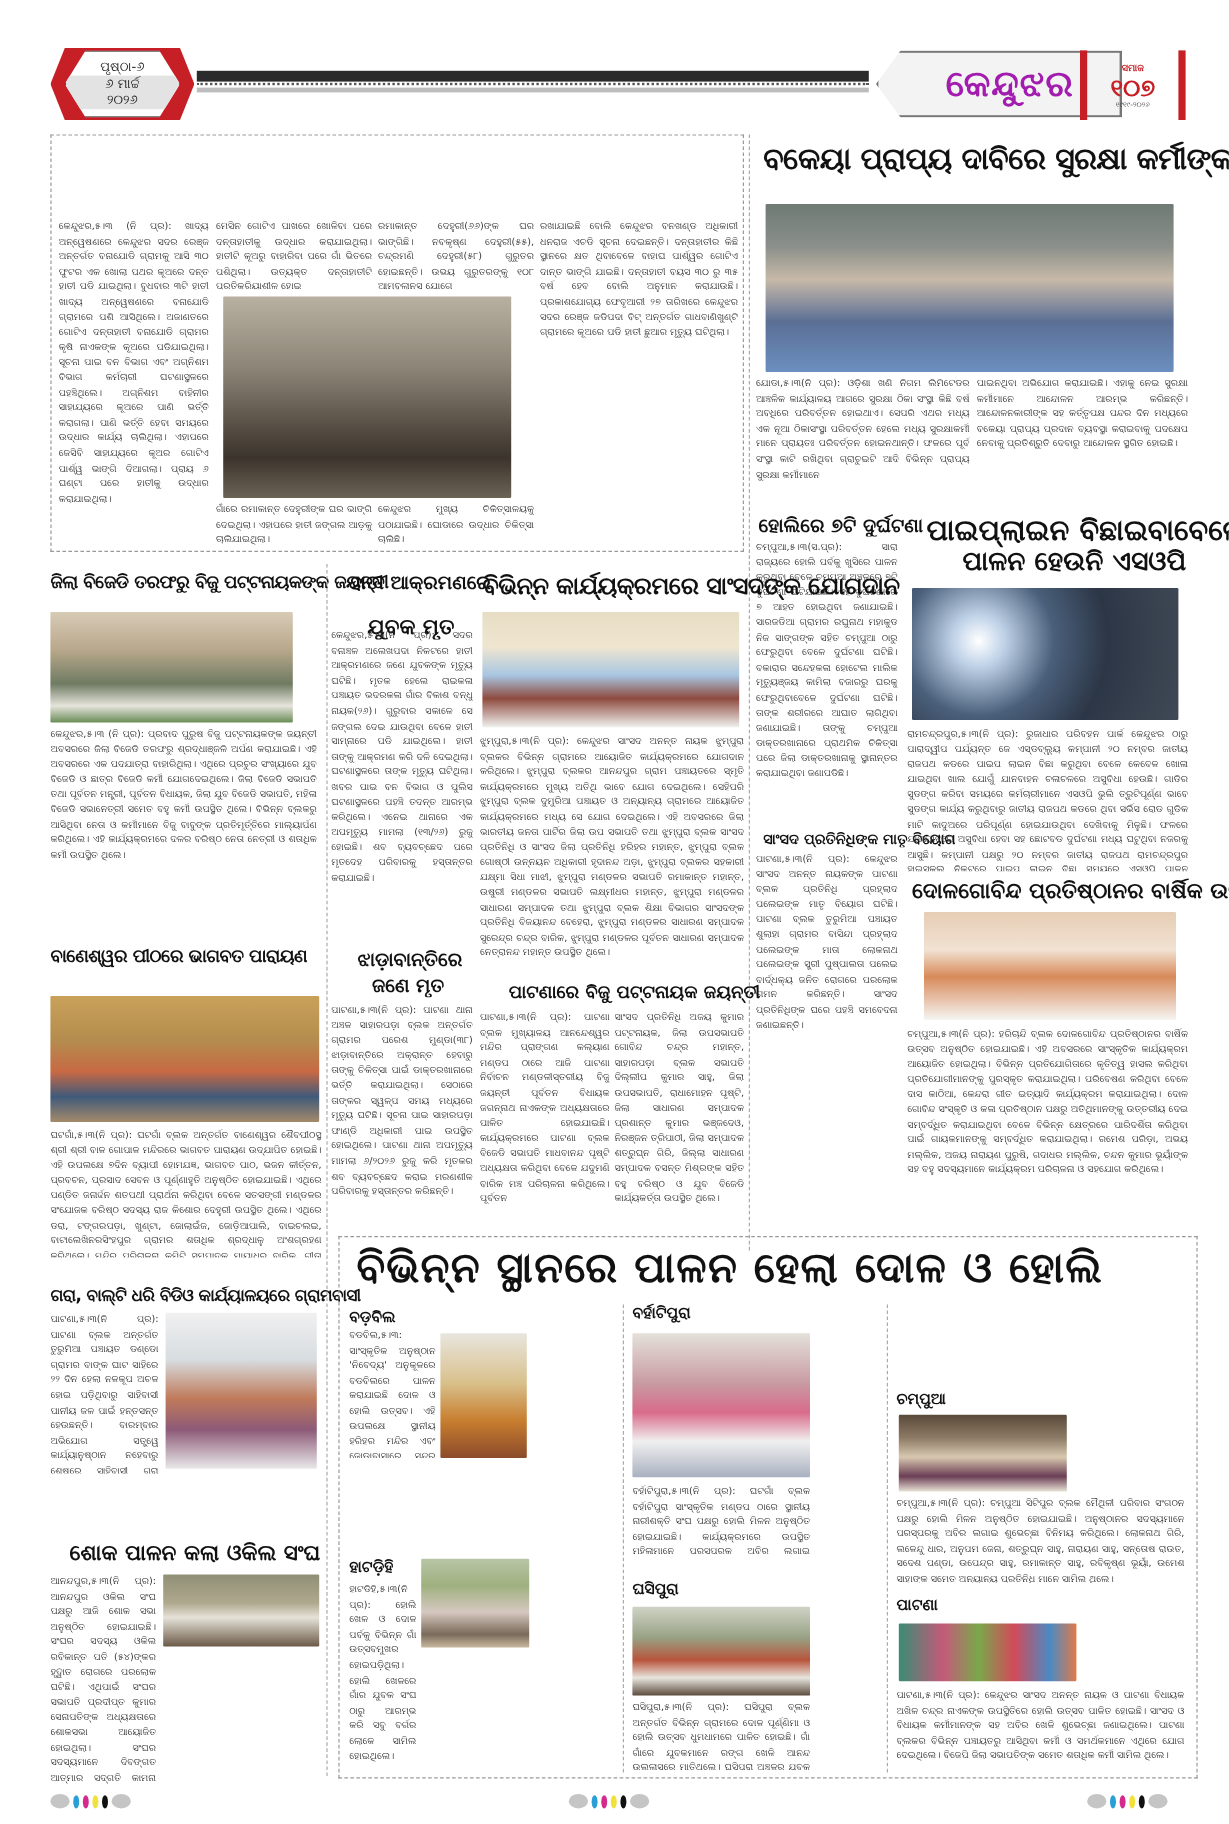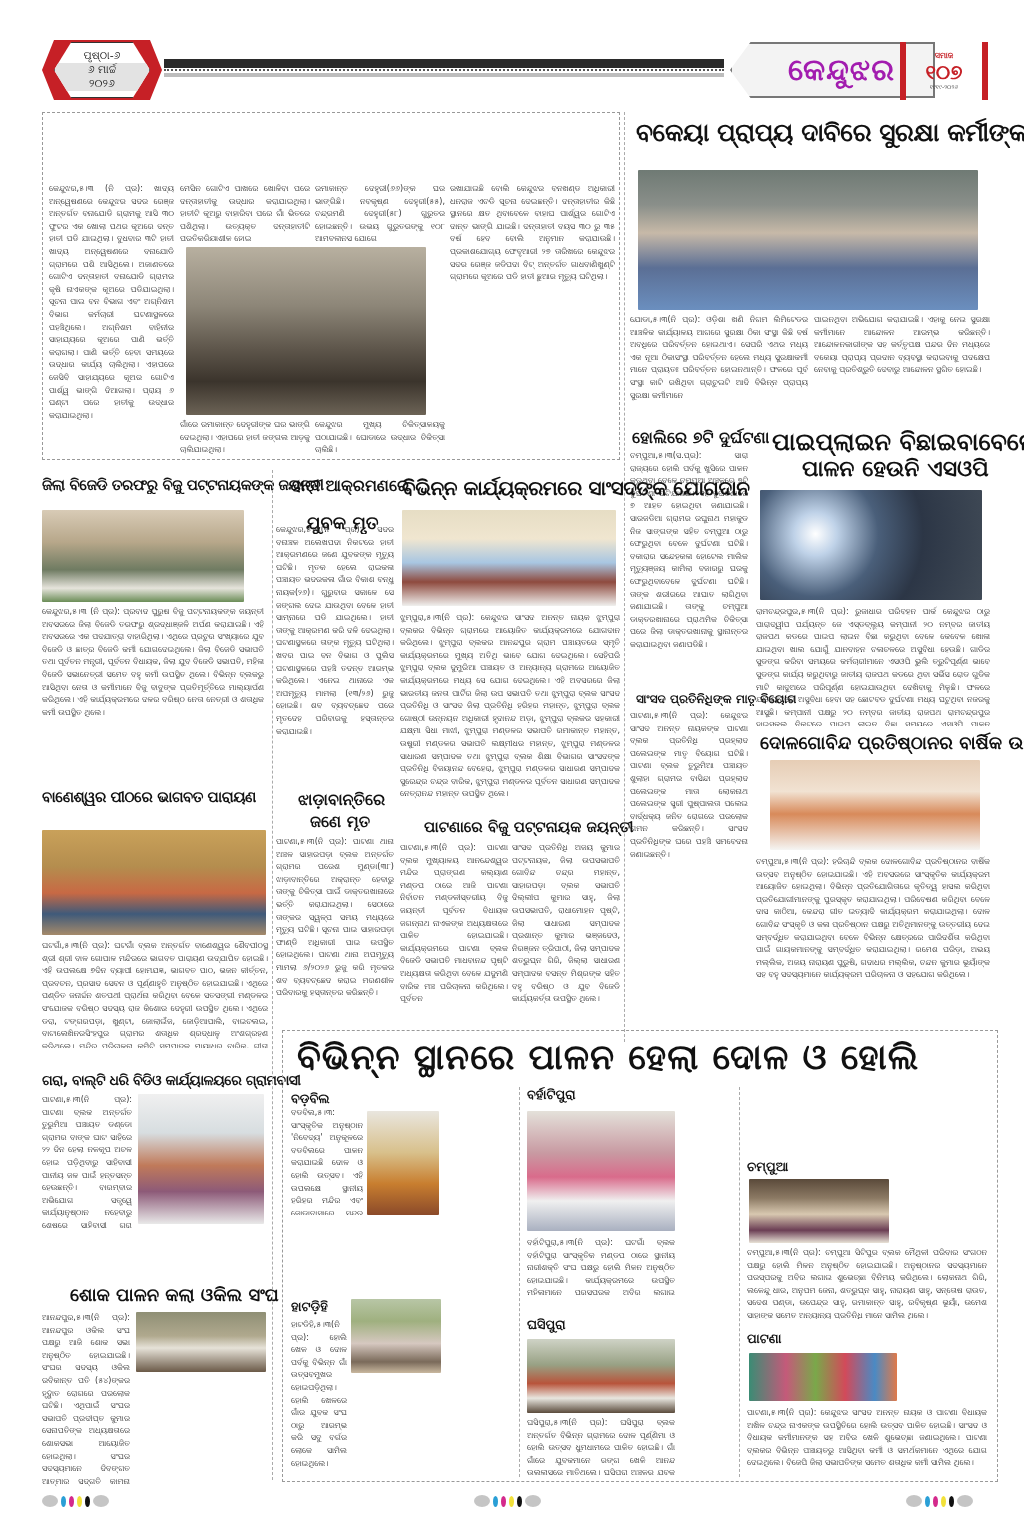--- a/index.html
+++ b/index.html
@@ -147,21 +147,21 @@
 <div class="col-text" style="left:512px;top:842px;width:108px;height:176px;">ସାଂସଦ ପ୍ରତିନିଧି ଅଜୟ କୁମାର ପଟ୍ଟନାୟକ, ଜିଲା ଉପସଭାପତି ଗୋବିନ୍ଦ ଚନ୍ଦ୍ର ମହାନ୍ତ, ସାହାରପଡ଼ା ବ୍ଲକ ସଭାପତି ଦିଲ୍ଲୀପ କୁମାର ସାହୁ, ଜିଲା ଉପସଭାପତି, ରାଧାମୋହନ ପୃଷ୍ଟି, ଜିଲା ସାଧାରଣ ସମ୍ପାଦକ ପ୍ରଶାନ୍ତ କୁମାର ଭଞ୍ଜଦେଓ, ନିରଞ୍ଜନ ତ୍ରିପାଠୀ, ଜିଲା ସମ୍ପାଦକ ଶତ୍ରୁଘ୍ନ ଗିରି, ଜିଲ୍ଲା ସାଧାରଣ ସମ୍ପାଦକ ବସନ୍ତ ମିଶ୍ରଙ୍କ ସହିତ ବହୁ ବରିଷ୍ଠ ଓ ଯୁବ ବିଜେଡି କାର୍ଯ୍ୟକର୍ତ୍ତା ଉପସ୍ଥିତ ଥିଲେ।</div>
 
 <div class="headline" style="left:42px;top:788px;font-size:15px;letter-spacing:-0.5px;">ବାଣେଶ୍ୱର ପୀଠରେ ଭାଗବତ ପାରାୟଣ</div>
 <div class="photo ph-temple" style="left:42px;top:830px;width:224px;height:105px;"></div>
 <div class="col-text" style="left:42px;top:940px;width:226px;height:108px;">ଘଟଗାଁ,୫।୩(ନି ପ୍ର): ଘଟଗାଁ ବ୍ଲକ ଅନ୍ତର୍ଗତ ବାଣେଶ୍ୱର ଶୈବପୀଠସ୍ଥ ଶ୍ରୀ ଶ୍ରୀ ବାଳ ଗୋପାଳ ମନ୍ଦିରରେ ଭାଗବତ ପାରାୟଣ ଉଦ୍‌ଯାପିତ ହୋଇଛି। ଏହି ଉପଲକ୍ଷେ ୭ଦିନ ବ୍ୟାପୀ ହୋମଯଜ୍ଞ, ଭାଗବତ ପାଠ, ଭଜନ କୀର୍ତ୍ତନ, ପ୍ରବଚନ, ପ୍ରସାଦ ସେବନ ଓ ପୂର୍ଣ୍ଣାହୁତି ଅନୁଷ୍ଠିତ ହୋଇଯାଇଛି। ଏଥିରେ ପଣ୍ଡିତ ଜନାର୍ଦ୍ଦନ ଶତପଥୀ ପ୍ରାର୍ଥନା କରିଥିବା ବେଳେ ସତସଙ୍ଗୀ ମଣ୍ଡଳର ସଂଯୋଜକ ବରିଷ୍ଠ ସଦସ୍ୟ ରାଜ କିଶୋର ଦେହୁରୀ ଉପସ୍ଥିତ ଥିଲେ। ଏଥିରେ ଡରା, ଟଙ୍ଗରପଡ଼ା, ଖୁଣ୍ଟା, ଜୋଲାଇଁଜ, ଜୋଡ଼ିଆପାଲି, ବାଇଚଲଇ, ବାଟାଲେଖିନରସିଂହପୁର ଗ୍ରାମର ଶତାଧିକ ଶ୍ରଦ୍ଧାଳୁ ଅଂଶଗ୍ରହଣ କରିଥିଲେ। ମନ୍ଦିର ପରିଚାଳନା କମିଟି ସମ୍ପାଦକ ମାୟାଧର ବାରିକ, ଗୀତା ଭାଗବତ ବୃନ୍ଦା ସଦସ୍ୟ ଲକ୍ଷ୍ମଣ ସାହୁ, ଦକ୍ଷ ବିଜ୍ଞା, ବିଜୟ ଶତପଥୀ, ଶ୍ୟାମ ସୁନ୍ଦର ଦେହୁରୀ, ଫକୀରମୋହନ ଦେହୁରୀ, ଲକ୍ଷ୍ମଣ ଦେହୁରୀ ପ୍ରମୁଖ କାର୍ଯ୍ୟକ୍ରମ ପରିଚାଳନାରେ ସହଯୋଗ କରିଥିଲେ।</div>
 
 <div class="headline" style="left:42px;top:1072px;font-size:14px;letter-spacing:-0.5px;">ଗରା, ବାଲ୍ଟି ଧରି ବିଡିଓ କାର୍ଯ୍ୟାଳୟରେ ଗ୍ରାମବାସୀ</div>
 <div class="photo ph-women" style="left:138px;top:1094px;width:126px;height:130px;"></div>
 <div class="col-text" style="left:42px;top:1094px;width:90px;height:134px;">ପାଟଣା,୫।୩(ନି ପ୍ର): ପାଟଣା ବ୍ଲକ ଅନ୍ତର୍ଗତ ତୁରୁମିଆ ପଞ୍ଚାୟତ ଡଣ୍ଡୋ ଗ୍ରାମର ବାଙ୍କ ଘାଟ ସାହିରେ ୨୨ ଦିନ ହେଲା ନଳକୂପ ଅଚଳ ହୋଇ ପଡ଼ିଥିବାରୁ ସାହିବାସୀ ପାନୀୟ ଜଳ ପାଇଁ ହନ୍ତସନ୍ତ ହେଉଛନ୍ତି। ବାରମ୍ବାର ଅଭିଯୋଗ ସତ୍ତ୍ୱେ କାର୍ଯ୍ୟାନୁଷ୍ଠାନ ନହେବାରୁ ଶେଷରେ ସାହିବାସୀ ଗରା ବାଲ୍ଟି ଧରି ପାଟଣା ବ୍ଲକ କାର୍ଯ୍ୟାଳୟରେ ପହଞ୍ଚି ବିଡିଓଙ୍କ ନିକଟରେ ଗୁହାରି କରିଥିଲେ। ବିଡିଓ ମାନସ କୁମାରଙ୍କ ନିର୍ଦ୍ଦେଶ କ୍ରମେ ଅପରାହ୍ନରେ ଡଣ୍ଡୋ ଗ୍ରାମର ଏହି ନଳକୂପ ଟି ମରାମତି କରାଯାଇଛି।</div>
 
-<div class="headline" style="left:70px;top:1284px;font-size:18px;text-align:right;">ଶୋକ ପାଳନ କଲା ଓକିଲ ସଂଘ</div>
+<div class="headline" style="left:58px;top:1284px;font-size:18px;text-align:right;">ଶୋକ ପାଳନ କଲା ଓକିଲ ସଂଘ</div>
 <div class="photo ph-meeting" style="left:136px;top:1312px;width:130px;height:60px;"></div>
 <div class="col-text" style="left:42px;top:1312px;width:88px;height:175px;">ଆନନ୍ଦପୁର,୫।୩(ନି ପ୍ର): ଆନନ୍ଦପୁର ଓକିଲ ସଂଘ ପକ୍ଷରୁ ଆଜି ଶୋକ ସଭା ଅନୁଷ୍ଠିତ ହୋଇଯାଇଛି। ସଂଘର ସଦସ୍ୟ ଓକିଲ ରବିକାନ୍ତ ପତି (୫୪)ଙ୍କର ହୃଦ୍ଘାତ ରୋଗରେ ପରଲୋକ ଘଟିଛି। ଏଥିପାଇଁ ସଂଘର ସଭାପତି ପ୍ରଦୀପ୍ତ କୁମାର ସେନାପତିଙ୍କ ଅଧ୍ୟକ୍ଷତାରେ ଶୋକସଭା ଆୟୋଜିତ ହୋଇଥିଲା। ସଂଘର ସଦସ୍ୟମାନେ ଦିବଙ୍ଗତ ଆତ୍ମାର ସଦ୍ଗତି କାମନା କରି ଦୁଇ ମିନିଟ ନୀରବ ପ୍ରାର୍ଥନା କରିଥିଲେ ଓ କୋର୍ଟ କାର୍ଯ୍ୟ ବନ୍ଦ ରଖିଥିଲେ।</div>
 
 <div class="vrule" style="left:272px;top:470px;height:1010px;"></div>
 
 <div class="box" style="left:282px;top:1030px;width:716px;height:452px;">
   <div class="headline" style="left:14px;top:6px;font-size:35px;letter-spacing:1px;">ବିଭିନ୍ନ ସ୍ଥାନରେ ପାଳନ ହେଲା ଦୋଳ ଓ ହୋଲି</div>
 
   <div class="sub" style="left:8px;top:60px;">ବଡ଼ବିଲ</div>
   <div class="photo ph-idol" style="left:84px;top:80px;width:72px;height:104px;"></div>

